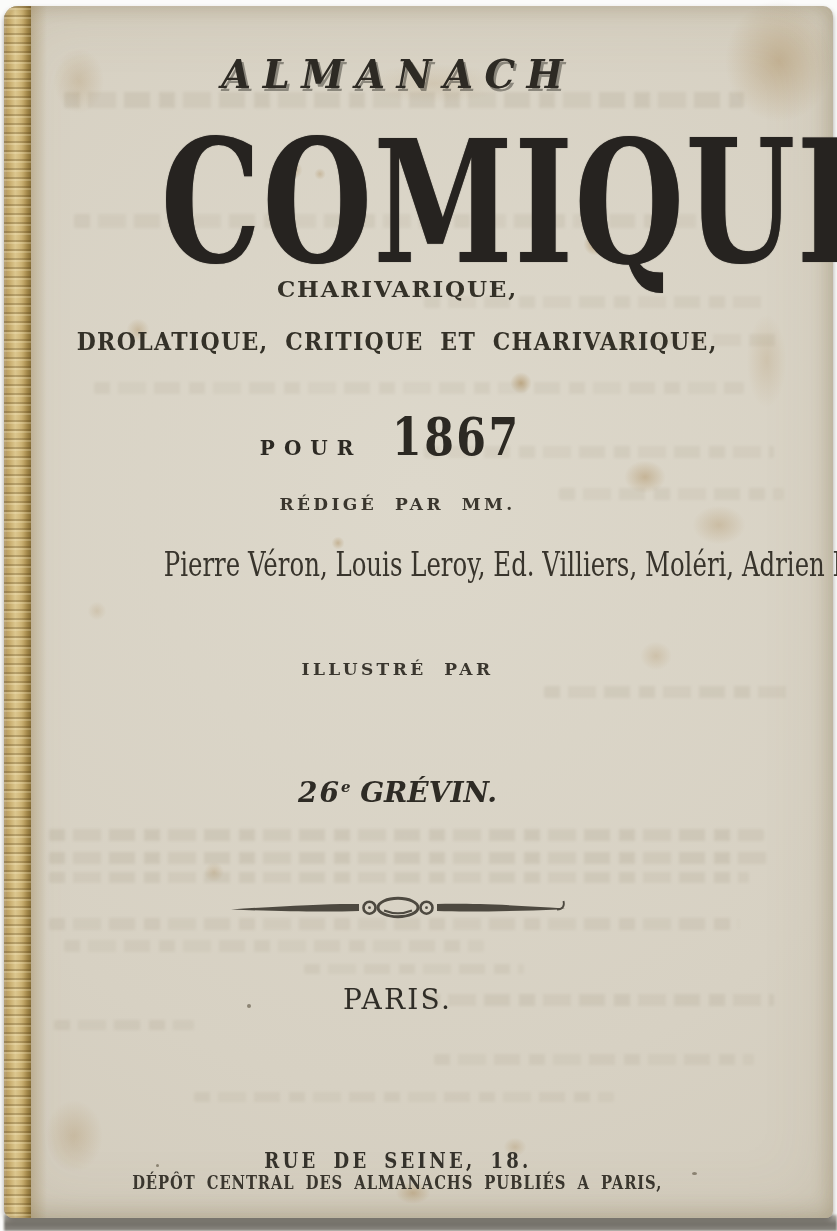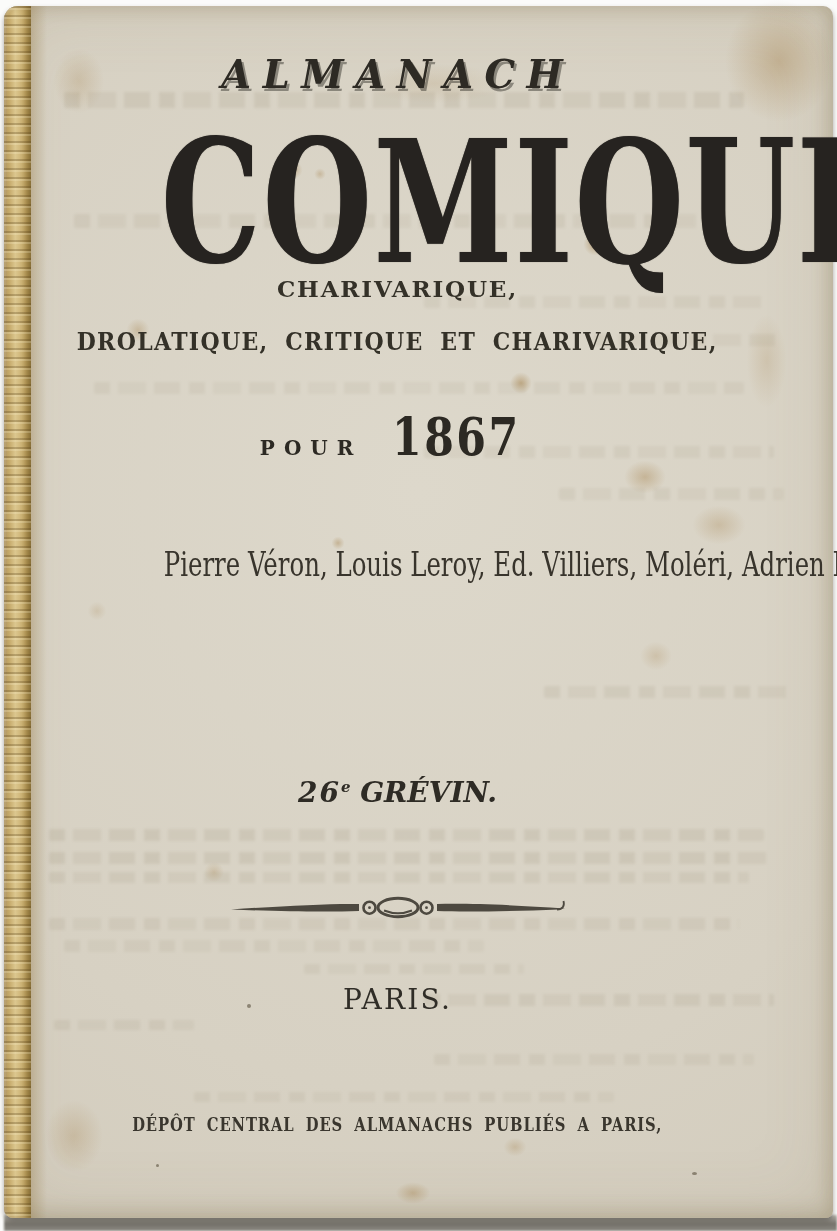--- a/index.html
+++ b/index.html
@@ -60,21 +60,21 @@
   .illustre{top:655px;font-size:17px;font-weight:bold;letter-spacing:.2em;word-spacing:.5em;color:#3a362e;}
   .illustrators{top:703px;font-size:36px;font-weight:bold;color:#2c2923;}
   .illustrators>span{letter-spacing:.10em;transform:scaleX(.97);text-shadow:.5px .5px 0 rgba(44,41,35,.5);}
   .annee{top:773px;font-size:28px;font-weight:bold;font-style:italic;color:#2e2b25;}
   .annee .num{font-style:italic;letter-spacing:2px;}
   .annee sup{font-size:15px;}
   .ornament{top:889px;}
   .city{top:980px;font-size:28px;letter-spacing:.08em;color:#302d27;}
   .publisher{top:1054px;font-size:27px;font-weight:bold;color:#2c2923;}
   .publisher>span{letter-spacing:.13em;transform:scaleX(.92);text-shadow:.4px .4px 0 rgba(44,41,35,.5);}
-  .depot{top:1110px;font-size:18px;font-weight:bold;color:#3a362e;}
+  .depot{top:1168px;font-size:18px;font-weight:bold;color:#3a362e;}
   .depot>span{letter-spacing:.06em;word-spacing:.35em;transform:scaleX(.82);}
   .address{top:1143px;font-size:22px;font-weight:bold;color:#35322b;}
   .address>span{letter-spacing:.18em;word-spacing:.3em;transform:scaleX(.82);}
   .ornament svg{display:inline-block;vertical-align:top;opacity:.88;}
 </style>
 </head>
 <body>
 
 <div class="screen">
   <div class="floor"></div>
@@ -140,25 +140,31 @@
       </div>
 
       <div class="line sub2">
         <span>DROLATIQUE, CRITIQUE ET CHARIVARIQUE,</span>
       </div>
 
       <div class="line pour-line">
         <span class="pour-label">POUR</span><span class="year">1867</span>
       </div>
 
+      <div class="line redige">
+        <span>RÉDIGÉ PAR MM.</span>
+      </div>
 
       <div class="line authors">
         <span>Pierre Véron, Louis Leroy, Ed. Villiers, Moléri, Adrien Huart,</span>
       </div>
 
+      <div class="line illustre">
+        <span>ILLUSTRÉ PAR</span>
+      </div>
 
 
       <div class="line annee">
         <span class="num">26</span><sup>e</sup>
         <span>GRÉVIN.</span>
       </div>
 
       <div class="line ornament">
         <svg width="340" height="28" viewBox="0 0 340 28" fill="none" xmlns="http://www.w3.org/2000/svg">
           <path d="M3 14.5 C 55 11, 100 8.5, 131 9 L 131 16 C 100 17.2, 55 16.6, 3 14.5 Z" fill="#3a362e"></path>
@@ -175,16 +181,19 @@
 
       <div class="line city">
         <span>PARIS.</span>
       </div>
 
 
       <div class="line depot">
         <span>DÉPÔT CENTRAL DES ALMANACHS PUBLIÉS A PARIS,</span>
       </div>
 
+      <div class="line address">
+        <span>RUE DE SEINE, 18.</span>
+      </div>
 
     </div>
   </div>
 </div>
 
 </body></html>

